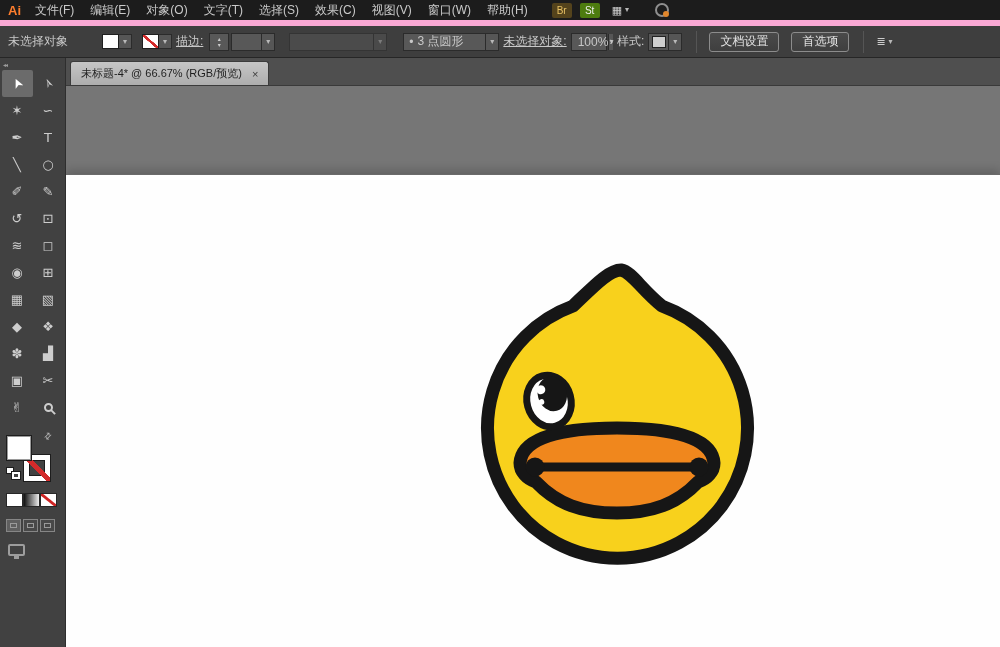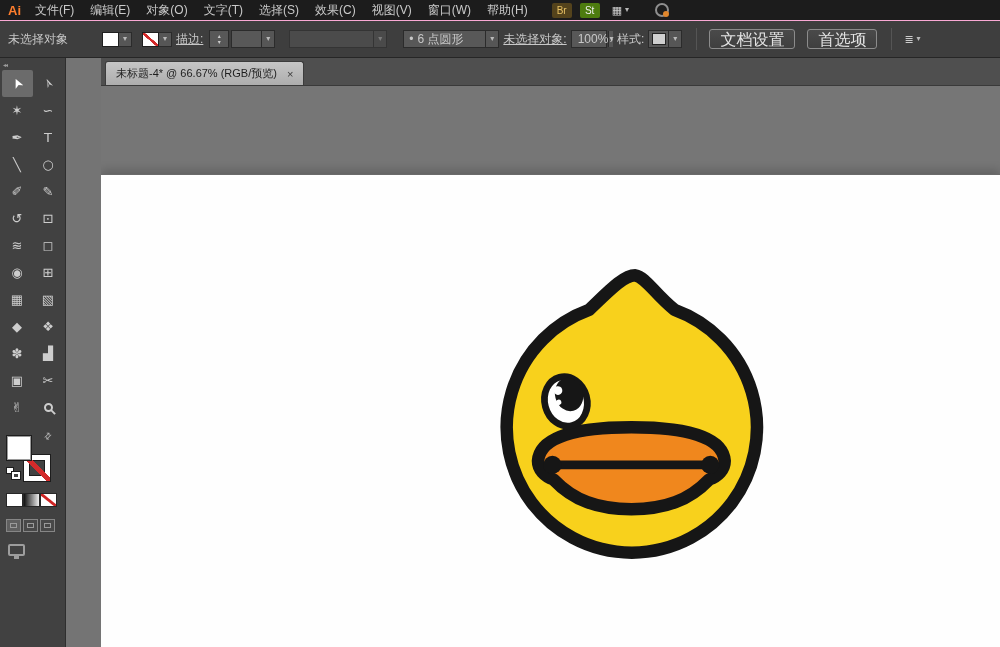--- a/index.html
+++ b/index.html
@@ -14,41 +14,41 @@
   .badge { min-width:20px; height:15px; border-radius:2px; font-size:10px; display:flex; align-items:center; justify-content:center; margin-left:8px; padding:0 2px; }
   .badge.br { background:#54431c; color:#e7c064; }
   .badge.st { background:#4d7c0f; color:#f0f0f0; }
   .arrange { margin-left:12px; display:flex; align-items:center; gap:3px; color:#cfcfcf; }
   .arrange .gi { font-size:11px; }
   .caret { font-size:8px; color:#b9b9b9; line-height:1; }
   .ws-icon { margin-left:26px; width:14px; height:14px; border-radius:50%; border:2px solid #8f8f8f; position:relative; }
   .ws-icon::after { content:""; position:absolute; right:-2px; bottom:-2px; width:6px; height:6px; border-radius:50%; background:#e0862c; }
 
   
-  .controlbar { height:38px; background:#3e3e3e; border-top:1px solid #f9a8d4; border-bottom:1px solid #262626; display:flex; align-items:center; font-size:12px; color:#c8c8c8; flex:0 0 auto; }
+  .controlbar { height:38px; background:#3e3e3e; border-top:6px solid #f9a8d4; border-bottom:1px solid #262626; display:flex; align-items:center; font-size:12px; color:#c8c8c8; flex:0 0 auto; }
   .status { margin-left:8px; width:84px; }
   .swatch-pair { display:flex; align-items:center; margin-left:10px; }
   .swatch { width:17px; height:15px; background:#fff; border:1px solid #1f1f1f; }
   .swatch.none { background:linear-gradient(to top right,#fff 43%,#d42a2a 44%,#d42a2a 56%,#fff 57%); }
   .dd-caret { width:13px; height:15px; background:#565656; border:1px solid #2b2b2b; border-left:none; display:flex; align-items:center; justify-content:center; }
   .label { margin-left:4px; white-space:nowrap; }
   .label.u { text-decoration:underline; }
   .stepper { margin-left:6px; width:20px; height:18px; background:#585858; border:1px solid #2b2b2b; display:flex; flex-direction:column; align-items:center; justify-content:center; color:#ccc; }
   .stepper span { font-size:6px; line-height:6px; }
   .dropdown { height:18px; background:#585858; border:1px solid #2b2b2b; display:flex; align-items:center; }
   .dropdown .dd-caret { height:16px; border:none; border-left:1px solid #2b2b2b; margin-left:auto; }
   .dropdown.small { width:44px; margin-left:2px; }
   .dropdown.long { width:98px; margin-left:14px; opacity:.5; }
   .dropdown.brush { width:96px; margin-left:16px; padding-left:5px; gap:4px; }
   .dropdown.opacity { width:36px; margin-left:4px; padding-left:6px; }
   .dropdown.stylesw { width:34px; margin-left:4px; padding-left:3px; }
   .mini-style-swatch { width:14px; height:12px; background:#cfcfcf; border:1px solid #222; }
   .flyout { margin-left:3px; font-size:10px; color:#ccc; }
   .vsep { width:1px; height:22px; background:#2d2d2d; border-right:1px solid #555; margin-left:14px; }
-  .bar-btn { margin-left:12px; height:20px; padding:0 10px; background:linear-gradient(#4a4a4a,#3f3f3f); border:1px solid #8c8c8c; border-radius:3px; color:#e3e3e3; font-size:16px; font-family:inherit; white-space:nowrap; }
+  .bar-btn { margin-left:12px; height:20px; padding:0 10px; background:linear-gradient(#4a4a4a,#3f3f3f); border:1px solid #8c8c8c; border-radius:3px; color:#e3e3e3; font-size:12px; font-family:inherit; white-space:nowrap; }
   .align-ctl { margin-left:12px; display:flex; align-items:center; gap:3px; color:#ccc; font-size:11px; }
 
   
   .workspace { flex:1; display:flex; min-height:0; }
 
   
   .toolbar { width:66px; background:#414141; border-right:1px solid #2e2e2e; display:flex; flex-direction:column; align-items:center; flex:0 0 auto; }
   .collapse { align-self:flex-start; font-size:6px; color:#9b9b9b; padding:3px 0 2px 3px; letter-spacing:-1px; }
   .tools { display:grid; grid-template-columns:31px 31px; }
   .tool { height:27px; display:flex; align-items:center; justify-content:center; color:#cdcdcd; border-radius:2px; cursor:default; }
@@ -74,21 +74,21 @@
 
   .dm-row { display:flex; gap:2px; margin:12px 0 0 6px; align-self:flex-start; }
   .dm { width:15px; height:13px; border:1px solid #868686; background:#484848; position:relative; }
   .dm.active { background:#5f5f5f; }
   .dm::after { content:""; position:absolute; inset:3px; border:1px solid #9a9a9a; }
 
   .monitor { width:17px; height:12px; border:2px solid #9d9d9d; border-radius:2px; margin:12px 0 0 8px; align-self:flex-start; position:relative; }
   .monitor::after { content:""; position:absolute; left:4px; bottom:-5px; width:5px; height:3px; background:#9d9d9d; }
 
   
-  .canvas-col { flex:1; display:flex; flex-direction:column; min-width:0;padding-left:35px; }
+  .canvas-col { flex:1; display:flex; flex-direction:column; min-width:0; }
   .tabbar { height:28px; background:#4f4f4f; border-bottom:1px solid #3a3a3a; display:flex; align-items:flex-end; flex:0 0 auto; }
   .doc-tab { margin-left:4px; height:24px; background:linear-gradient(#c6c6c6,#adadad); border:1px solid #3c3c3c; border-bottom:none; border-radius:3px 3px 0 0; display:flex; align-items:center; padding:0 10px; font-size:11px; color:#1e1e1e; gap:10px; white-space:nowrap; }
   .tab-close { font-size:11px; color:#3c3c3c; }
   .viewport { flex:1; position:relative; background:#767676; overflow:hidden; }
   .artboard { position:absolute; left:0; right:0; top:89px; bottom:0; background:#fefefe; box-shadow:0 -1px 0 #6a6a6a, 0 -5px 9px rgba(0,0,0,.18); }
   .duck-svg { position:absolute; left:0; top:0; width:100%; height:100%; display:block; }
 </style>
 </head>
 <body>
 
@@ -142,21 +142,21 @@
     </span>
 
     <span class="dropdown long">
       <span class="dd-caret">
           <span class="caret">▾</span>
         </span>
     </span>
 
     <span class="dropdown brush">
       <span>•</span>
-      <span>6 点圆形</span>
+      <span>3 点圆形</span>
       <span class="dd-caret">
           <span class="caret">▾</span>
         </span>
     </span>
 
     <span class="label u">未选择对象:</span>
     <span class="dropdown opacity">
       <span>100%</span>
       <span class="dd-caret">
           <span class="caret">▾</span>

